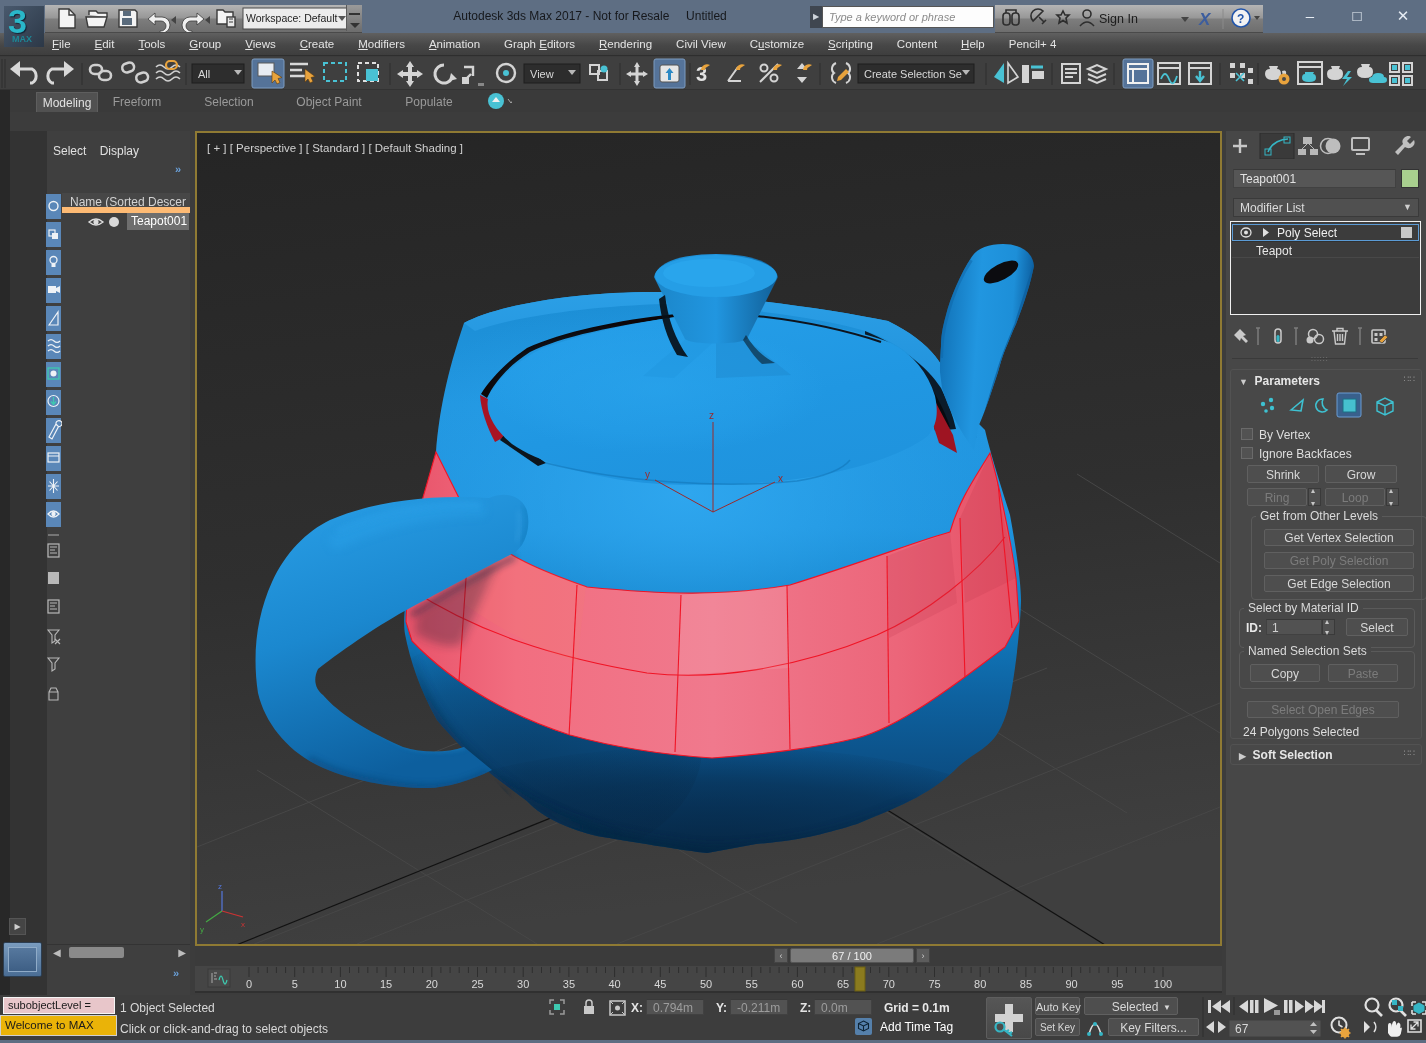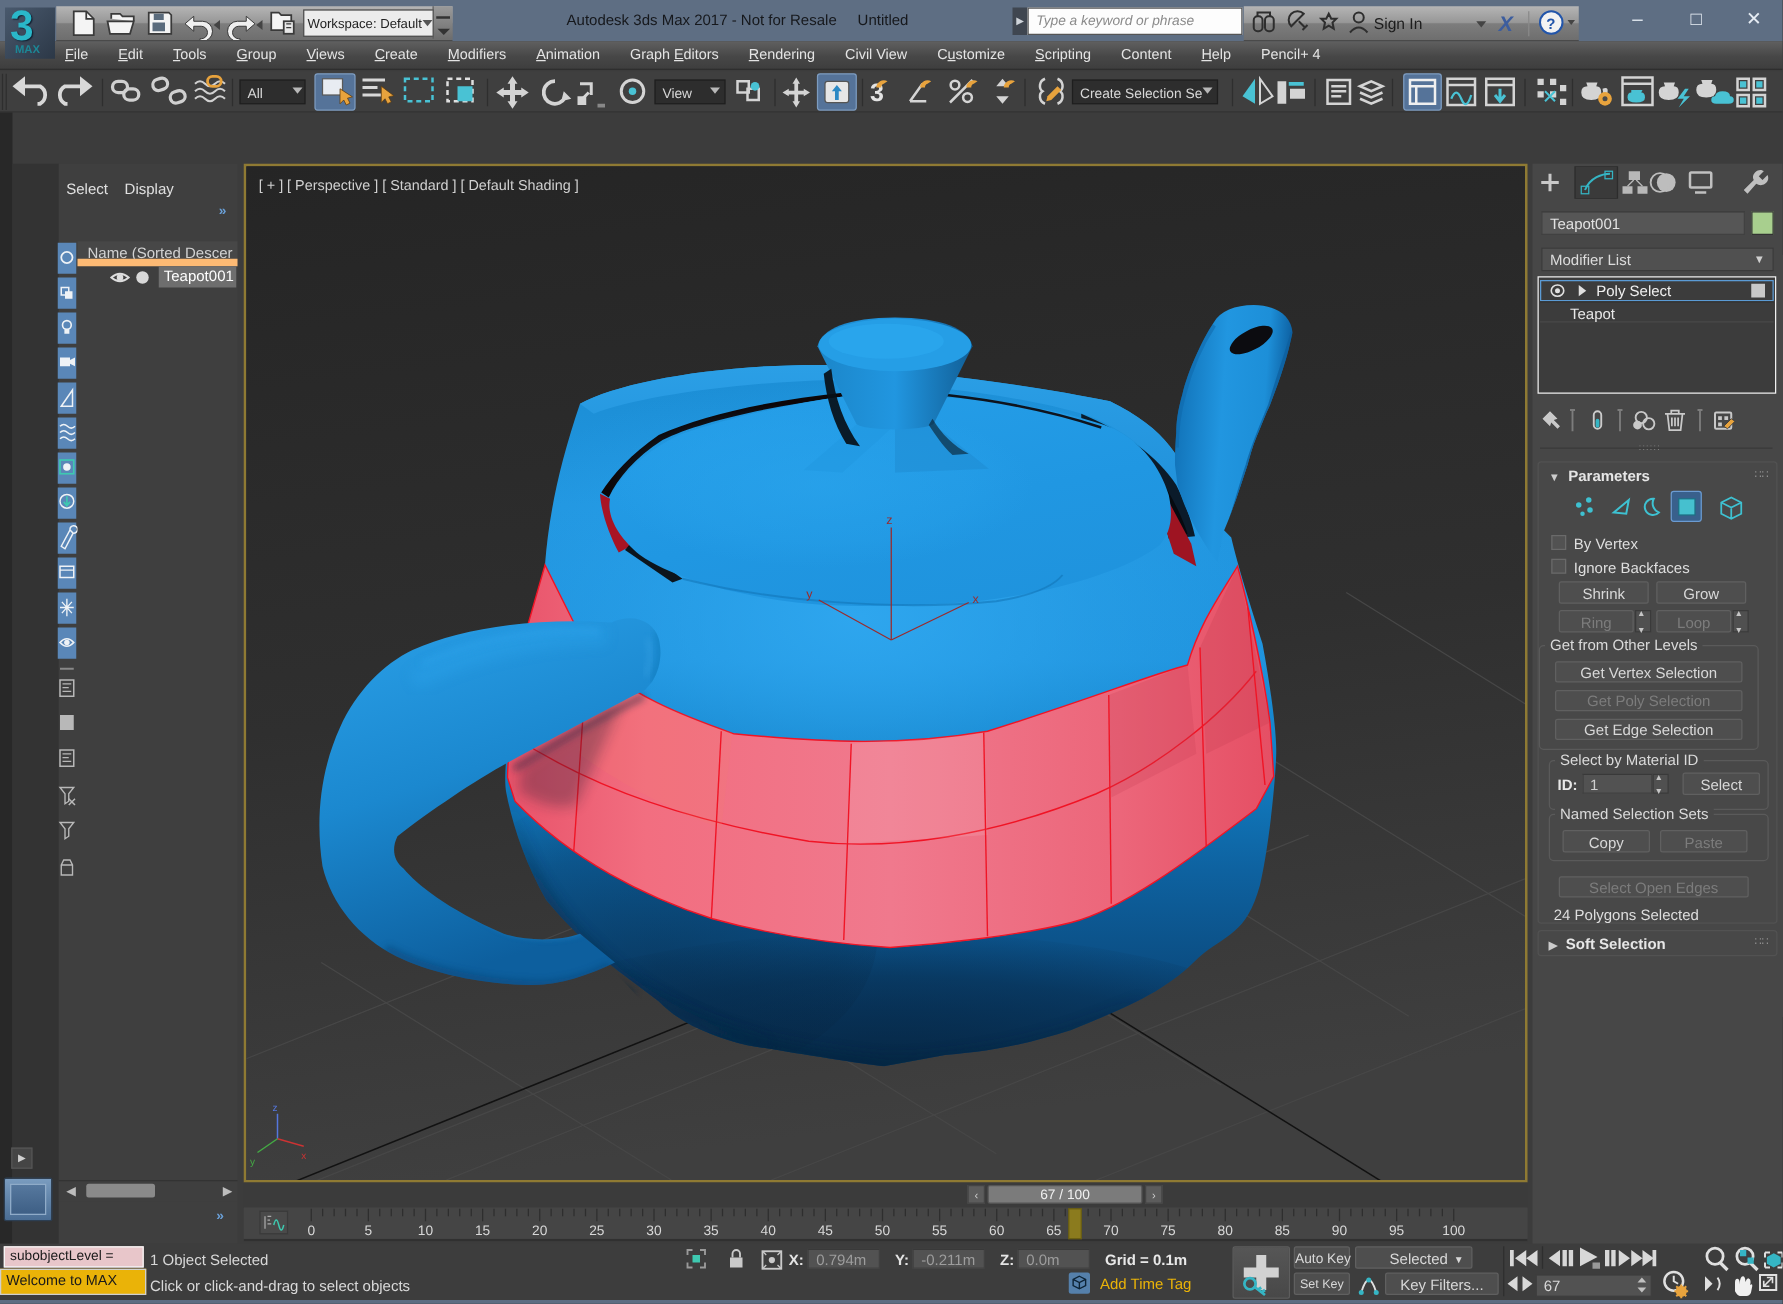--- a/index.html
+++ b/index.html
@@ -286,20 +286,32 @@
           <rect x="1390" y="19" width="9" height="9"></rect>
           <rect x="1403" y="19" width="9" height="9"></rect>
         </g>
 <g fill="#49c2d4">
           <rect x="1392" y="8" width="5" height="5"></rect>
           <rect x="1405" y="8" width="5" height="5"></rect>
           <rect x="1392" y="21" width="5" height="5"></rect>
           <rect x="1405" y="21" width="5" height="5"></rect>
         </g>
 </svg></div>
+<div class="abs" id="ribbontabs">
+<div class="rtab on" style="left:36px;width:62px;">Modeling</div>
+<div class="rtab" style="left:106px;width:62px;">Freeform</div>
+<div class="rtab" style="left:196px;width:66px;">Selection</div>
+<div class="rtab" style="left:288px;width:82px;">Object Paint</div>
+<div class="rtab" style="left:398px;width:62px;">Populate</div>
+<svg width="26" height="20" style="position:absolute;left:486px;top:1px;">
+<circle cx="10" cy="10" r="8" fill="#49c2d4"></circle>
+        <path d="M 10,6 l 4,5 h -8 z" fill="#f0f0f0"></path>
+        <path d="M 22,8 l 3,4 l 3,-4" stroke="#aaa" fill="none"></path>
+</svg>
+</div>
 <div class="abs" id="lstrip"></div>
 <div class="abs" id="ldock"></div>
 <div class="abs" style="left:9px;top:918px;width:17px;height:17px;background:#454545;border:1px solid #555;color:#cfcfcf;font-size:8px;text-align:center;line-height:16px;">▶</div>
 <div class="abs" style="left:3px;top:942px;width:39px;height:35px;background:linear-gradient(#7a9cbf,#4a6d94);border:1px solid #2c3e52;border-radius:2px;">
 <div style="position:absolute;left:4px;top:4px;right:4px;bottom:4px;background:linear-gradient(#56789e,#3e5f85);border:1px solid #8fabc8;"></div>
 </div>
 <div class="abs" id="explorer">
 <div style="position:absolute;left:6px;top:13px;color:#e0e0e0;font-size:12px;">Select&nbsp;&nbsp;&nbsp;&nbsp;Display</div>
 <div style="position:absolute;left:128px;top:32px;color:#6aa0d8;font-size:11px;font-weight:bold;">»</div>
 <div style="position:absolute;left:15px;top:62px;width:128px;height:20px;background:#474747;border-bottom:6px solid #fdba74;color:#d2d2d2;font-size:12px;padding:2px 0 0 8px;white-space:nowrap;overflow:hidden;">Name (Sorted Descer</div>
@@ -634,21 +646,21 @@
 <div class="cb" style="left:10px;top:58px;"></div>
         <div class="lbl" style="left:28px;top:58px;">By Vertex</div>
 <div class="cb" style="left:10px;top:77px;"></div>
         <div class="lbl" style="left:28px;top:77px;">Ignore Backfaces</div>
 <div class="btn abs" style="left:16px;top:95px;width:72px;height:18px;padding-top:2px;">Shrink</div>
 <div class="btn abs" style="left:94px;top:95px;width:72px;height:18px;padding-top:2px;">Grow</div>
 <div class="btn dis abs" style="left:16px;top:118px;width:60px;height:18px;padding-top:2px;">Ring</div>
         <div class="spin abs" style="left:77px;top:118px;"></div>
 <div class="btn dis abs" style="left:94px;top:118px;width:60px;height:18px;padding-top:2px;">Loop</div>
         <div class="spin abs" style="left:155px;top:118px;"></div>
-<div class="grp abs" style="left:0;top:146px;width:176px;height:84px;">
+<div class="grp abs" style="left:20px;top:146px;width:176px;height:84px;">
 <div class="gtl" style="left:4px;">Get from Other Levels</div>
 <div class="btn abs" style="left:12px;top:12px;width:150px;height:17px;padding-top:1px;">Get Vertex Selection</div>
 <div class="btn dis abs" style="left:12px;top:35px;width:150px;height:17px;padding-top:1px;">Get Poly Selection</div>
 <div class="btn abs" style="left:12px;top:58px;width:150px;height:17px;padding-top:1px;">Get Edge Selection</div>
 </div>
 <div class="grp abs" style="left:8px;top:238px;width:176px;height:40px;">
 <div class="gtl" style="left:4px;">Select by Material ID</div>
 <div class="lbl" style="left:6px;top:12px;color:#e8e8e8;font-weight:bold;">ID:</div>
 <div class="fld abs" style="left:26px;top:10px;width:56px;height:16px;padding:1px 0 0 5px;color:#d0d0d0;">1</div>
           <div class="spin abs" style="left:82px;top:10px;height:16px;"></div>
@@ -827,21 +839,21 @@
 <div style="position:absolute;left:716px;top:6px;color:#e4e4e4;font-size:12px;font-weight:bold;">Y:</div>
 <div class="fld" style="position:absolute;left:730px;top:4px;width:58px;height:16px;padding:1px 0 0 6px;">-0.211m</div>
 <div style="position:absolute;left:800px;top:6px;color:#e4e4e4;font-size:12px;font-weight:bold;">Z:</div>
 <div class="fld" style="position:absolute;left:814px;top:4px;width:58px;height:16px;padding:1px 0 0 6px;">0.0m</div>
 <div style="position:absolute;left:884px;top:6px;color:#e8e8e8;font-size:12px;font-weight:bold;">Grid = 0.1m</div>
 <div style="position:absolute;left:855px;top:23px;width:17px;height:17px;background:#5580ab;border-radius:2px;">
 <svg width="17" height="17">
           <path d="M 8.5,3 l 5,2.5 v 5 l -5,2.5 l -5,-2.5 v -5 z M 3.5,5.5 l 5,2.5 l 5,-2.5 M 8.5,8 v 5.5" fill="none" stroke="#0d2335" stroke-width="1.1"></path>
         </svg>
 </div>
-<div style="position:absolute;left:880px;top:25px;color:#eab308;font-size:12px;">Add Time Tag</div>
+<div style="position:absolute;left:880px;top:25px;color:#ffffff;font-size:12px;">Add Time Tag</div>
 <div style="position:absolute;left:986px;top:2px;width:46px;height:42px;background:linear-gradient(#565656,#484848);border:1px solid #5e5e5e;border-radius:2px;">
 <path d=""></path>
 <svg width="44" height="40">
           <path d="M 18,6 h 8 v 10 h 10 v 8 h -10 v 10 h -8 v -10 h -10 v -8 h 10 z" fill="#d2d2d2"></path>
 <circle cx="13" cy="29" r="4.5" fill="none" stroke="#35b5c4" stroke-width="2.2"></circle>
           <path d="M 16,31 l 9,7 M 22,36 l 3,-2 M 19,34 l 3,-2" stroke="#35b5c4" stroke-width="2.2" fill="none"></path>
         </svg>
 </div>
 <div class="btn" style="position:absolute;left:1035px;top:2px;width:45px;height:18px;padding-top:3px;font-size:11px;white-space:nowrap;">Auto Key</div>
 <div class="btn" style="position:absolute;left:1035px;top:23px;width:45px;height:18px;padding-top:3px;font-size:10px;white-space:nowrap;">Set Key</div>

